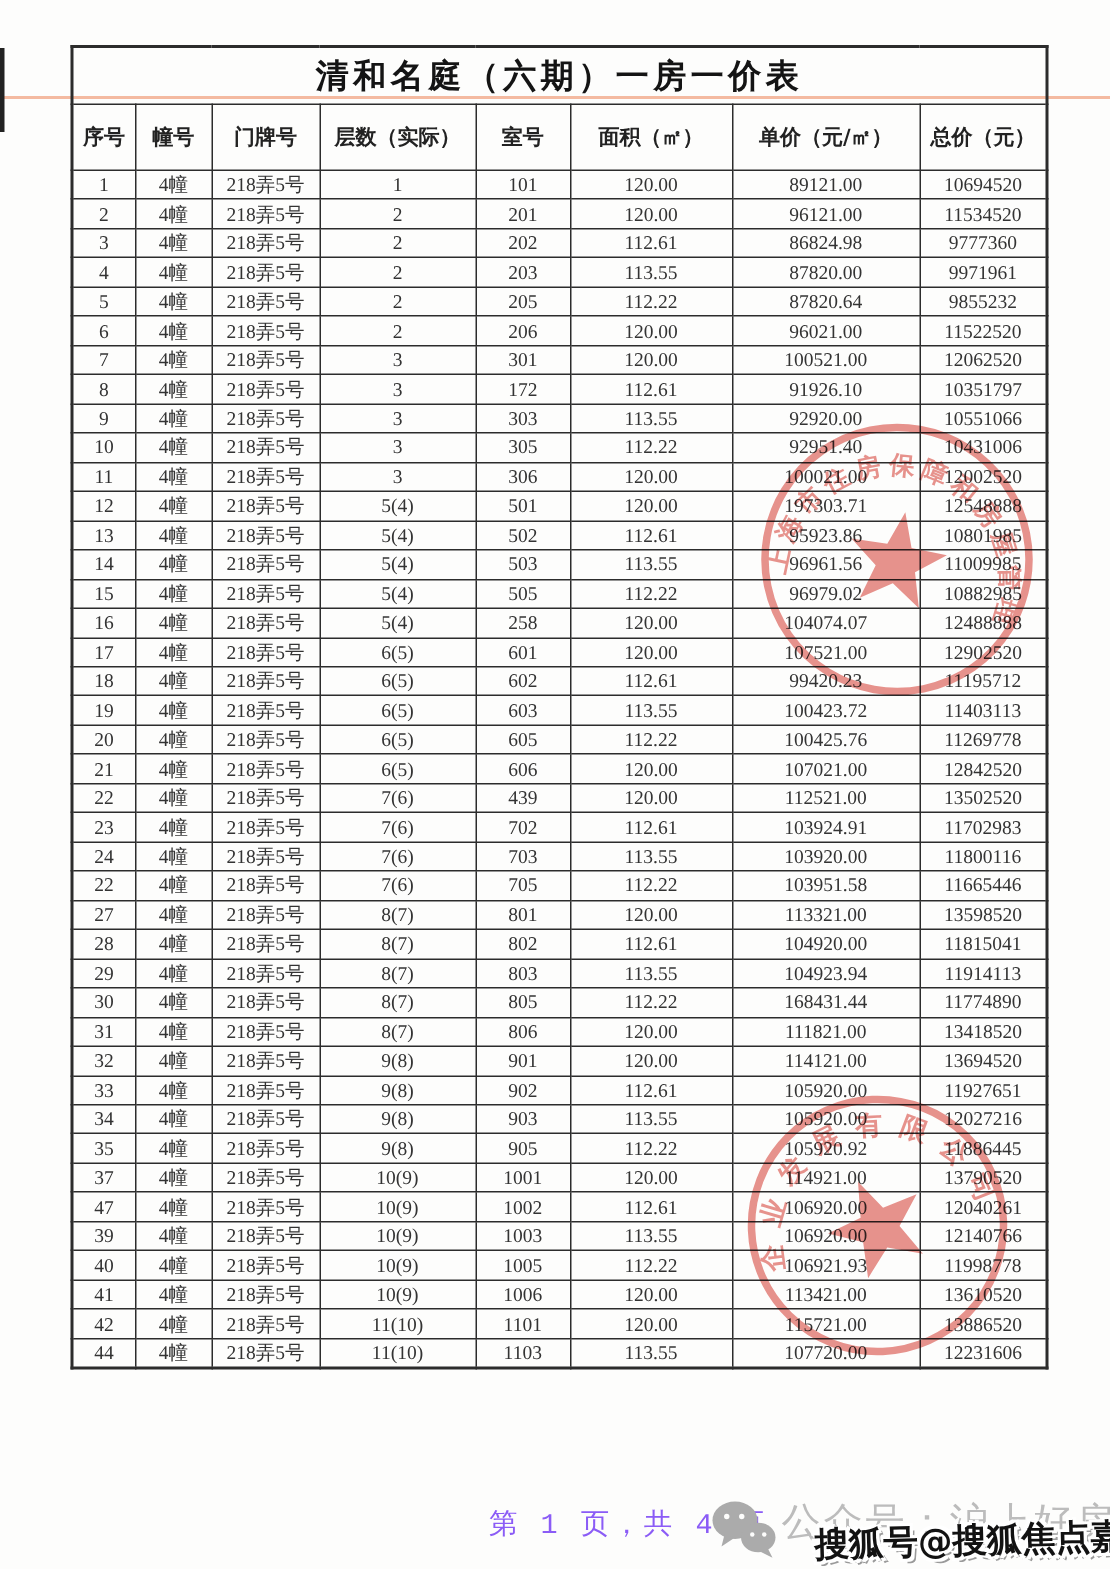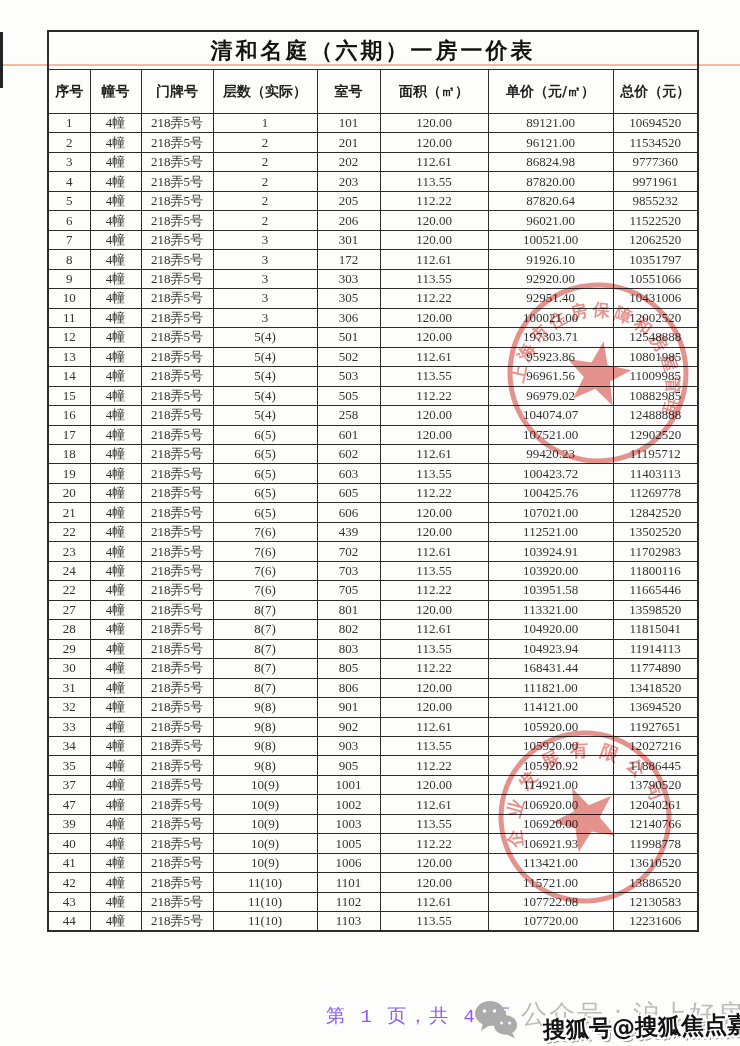--- a/index.html
+++ b/index.html
@@ -487,30 +487,20 @@
           <td>42</td>
           <td>4幢</td>
           <td>218弄5号</td>
           <td>11(10)</td>
           <td>1101</td>
           <td>120.00</td>
           <td>115721.00</td>
           <td>13886520</td>
         </tr>
         <tr>
-          <td>43</td>
-          <td>4幢</td>
-          <td>218弄5号</td>
-          <td>11(10)</td>
-          <td>1102</td>
-          <td>112.61</td>
-          <td>107722.08</td>
-          <td>12130583</td>
-        </tr>
-        <tr>
           <td>44</td>
           <td>4幢</td>
           <td>218弄5号</td>
           <td>11(10)</td>
           <td>1103</td>
           <td>113.55</td>
           <td>107720.00</td>
           <td>12231606</td>
         </tr>
       </tbody>

